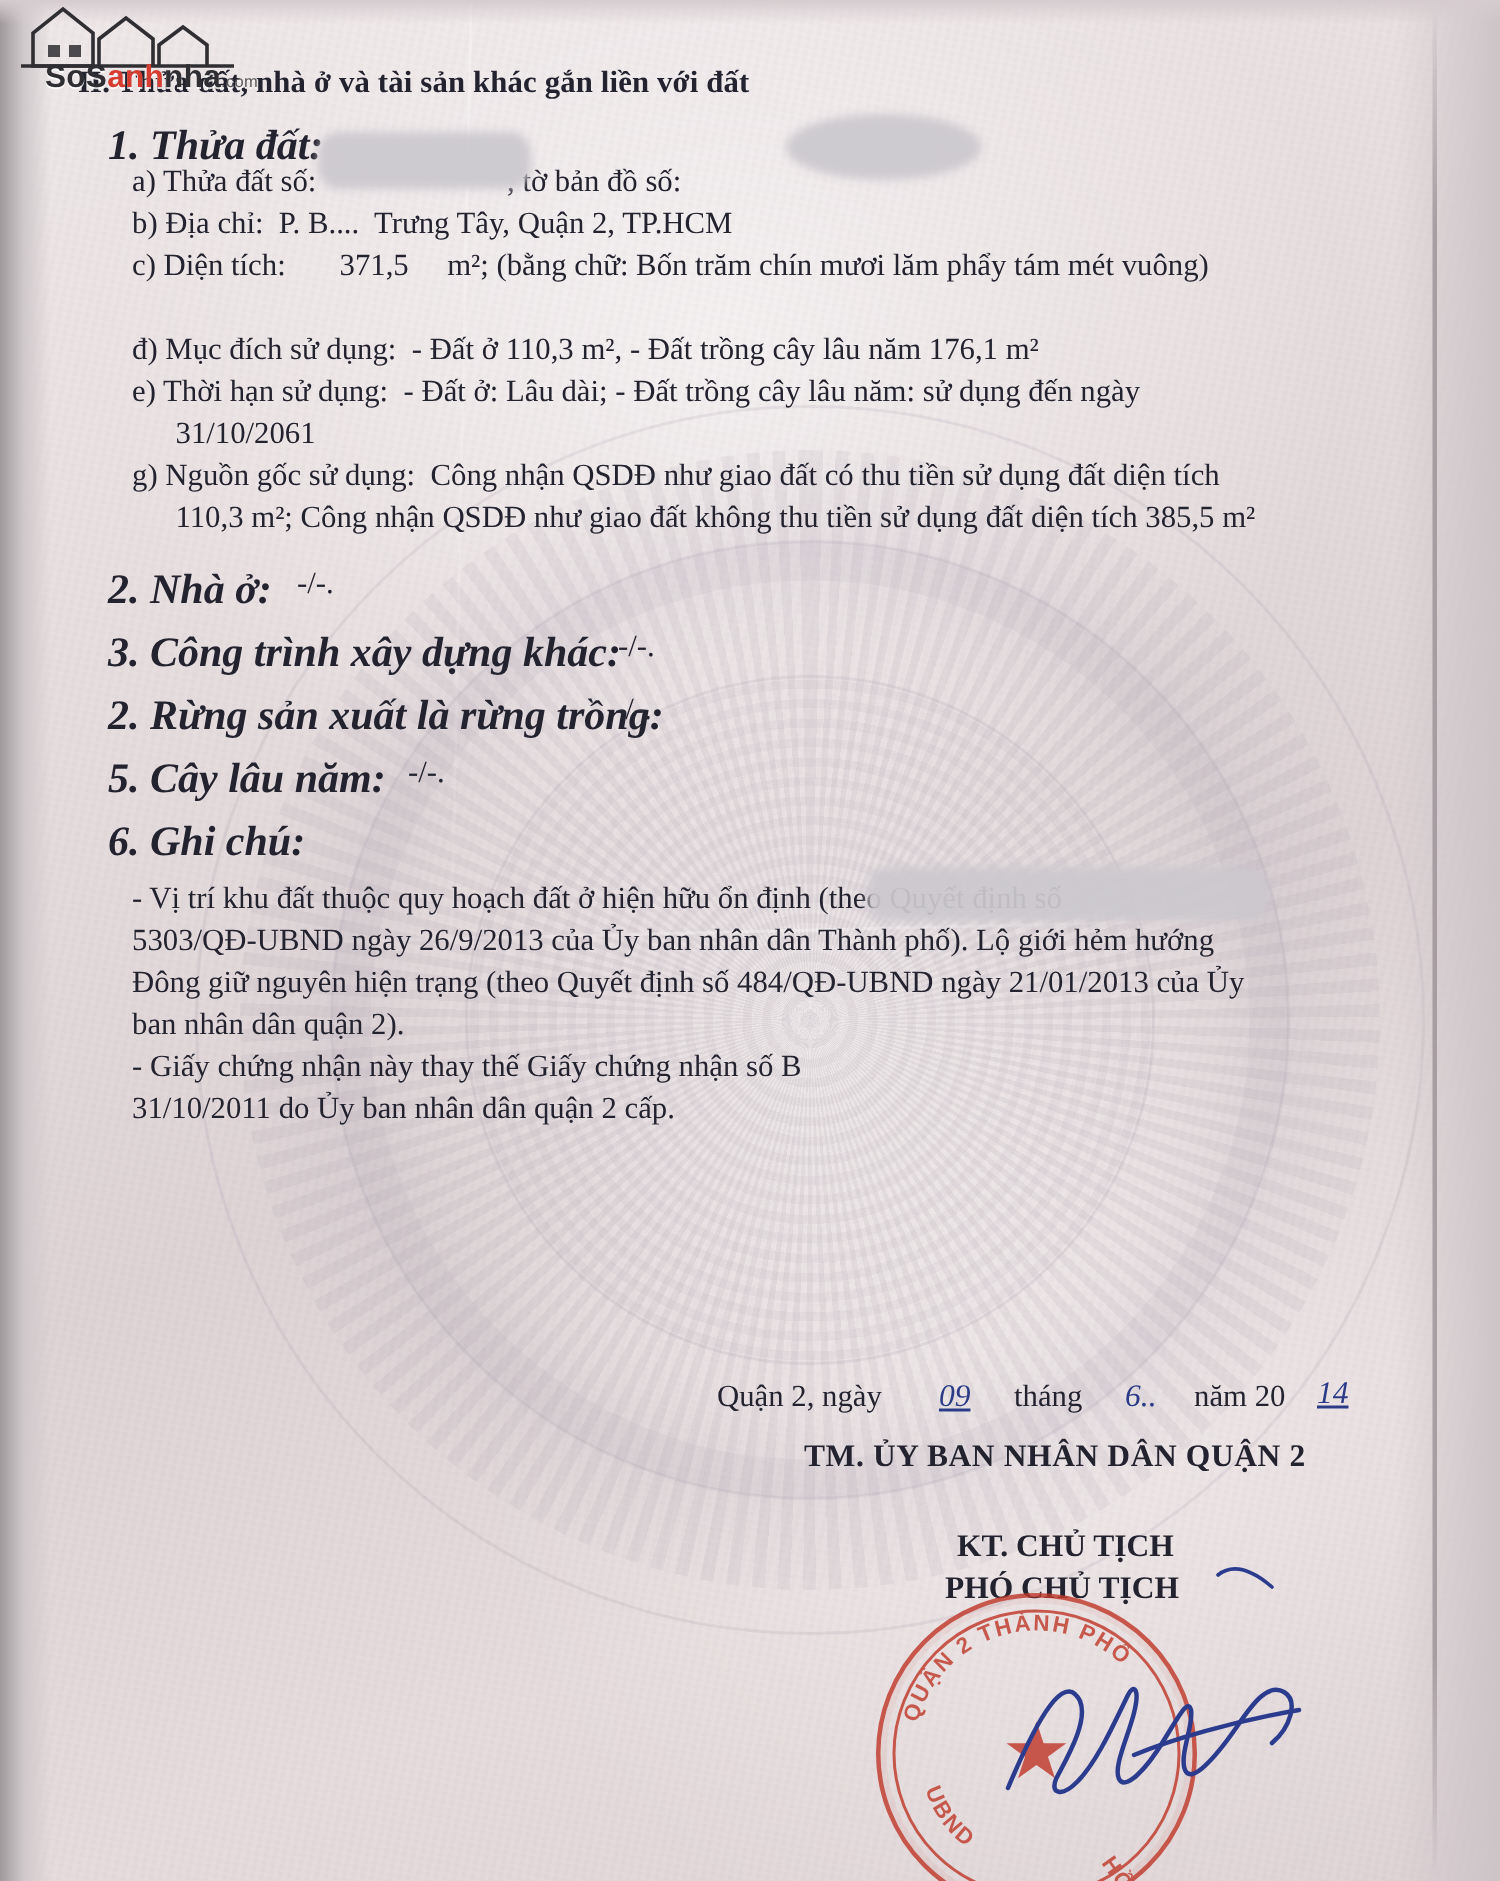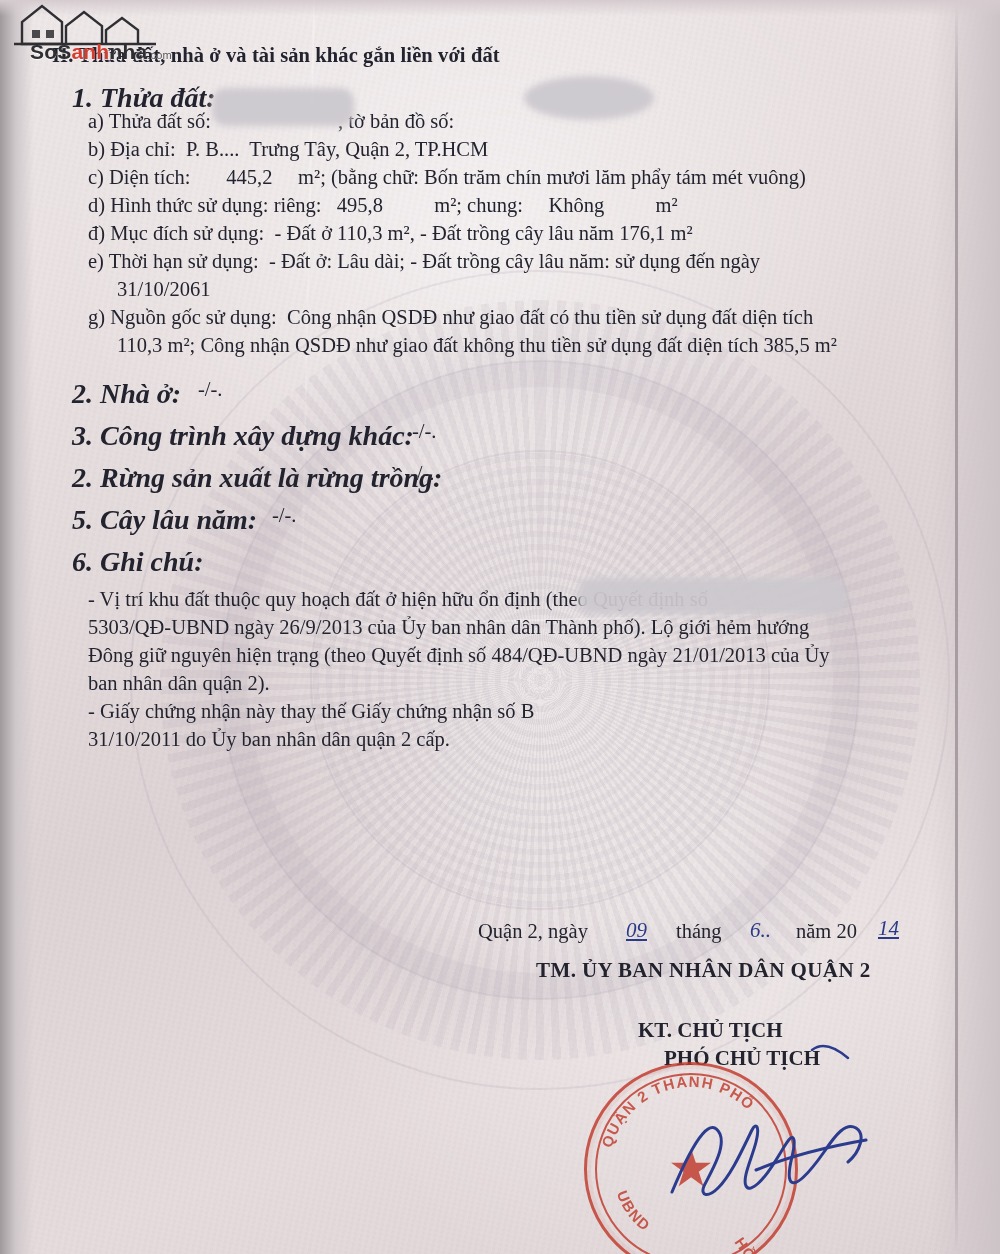--- a/index.html
+++ b/index.html
@@ -286,22 +286,21 @@
   <div class="doc">
 
     <div class="line hdr" style="left:52px; top:44px;">II. Thửa đất, nhà ở và tài sản khác gắn liền với đất</div>
 
     <div class="line it" style="left:72px; top:82px;">1. Thửa đất:</div>
 
     <div class="line t" style="left:88px; top:110px;">a) Thửa đất số:</div>
     <div class="line t" style="left:338px; top:110px;">, tờ bản đồ số:</div>
 
     <div class="line t" style="left:88px; top:138px;">b) Địa chỉ:  P. B....  Trưng Tây, Quận 2, TP.HCM</div>
-    <div class="line t" style="left:88px; top:166px;">c) Diện tích:       445,2     m²; (bằng chữ: Bốn trăm chín mươi lăm phẩy tám mét vuông)</div>
-    <div class="line t" style="left:88px; top:194px;">d) Hình thức sử dụng: riêng:   495,8          m²; chung:     Không          m²</div>
+    <div class="line t" style="left:88px; top:166px;">c) Diện tích:       371,5     m²; (bằng chữ: Bốn trăm chín mươi lăm phẩy tám mét vuông)</div>
     <div class="line t" style="left:88px; top:222px;">đ) Mục đích sử dụng:  - Đất ở 110,3 m², - Đất trồng cây lâu năm 176,1 m²</div>
     <div class="line t" style="left:88px; top:250px;">e) Thời hạn sử dụng:  - Đất ở: Lâu dài; - Đất trồng cây lâu năm: sử dụng đến ngày</div>
     <div class="line t" style="left:117px; top:278px;">31/10/2061</div>
     <div class="line t" style="left:88px; top:306px;">g) Nguồn gốc sử dụng:  Công nhận QSDĐ như giao đất có thu tiền sử dụng đất diện tích</div>
     <div class="line t" style="left:117px; top:334px;">110,3 m²; Công nhận QSDĐ như giao đất không thu tiền sử dụng đất diện tích 385,5 m²</div>
 
     <div class="line it" style="left:72px; top:378px;">2. Nhà ở:</div>
     <div class="line t" style="left:198px; top:378px;">-/-.</div>
 
     <div class="line it" style="left:72px; top:420px;">3. Công trình xây dựng khác:</div>
@@ -332,21 +331,21 @@
     <div style="position:relative; height:34px;">
       <span class="line t" style="left:0; top:0;">Quận 2, ngày</span>
       <span class="line hand" style="left:148px; top:-2px; text-decoration:underline;">09</span>
       <span class="line t" style="left:198px; top:0;">tháng</span>
       <span class="line hand" style="left:272px; top:-2px;">6..</span>
       <span class="line t" style="left:318px; top:0;">năm 20</span>
       <span class="line hand" style="left:400px; top:-4px; text-decoration:underline;">14</span>
     </div>
     <div class="line bd t" style="left:58px; top:38px; font-size:21px; letter-spacing:.4px;">TM. ỦY BAN NHÂN DÂN QUẬN 2</div>
     <div class="line bd t" style="left:160px; top:98px; font-size:21px;">KT. CHỦ TỊCH</div>
-    <div class="line bd t" style="left:152px; top:126px; font-size:21px;margin-left:34px;">PHÓ CHỦ TỊCH</div>
+    <div class="line bd t" style="left:152px; top:126px; font-size:21px;">PHÓ CHỦ TỊCH</div>
   </div>
 
   <div class="stamp">
     <div class="ring"></div>
     <div class="ring2"></div>
     <svg width="214" height="214" viewBox="0 0 214 214">
       <defs>
         <path id="topArc" d="M 25 107 A 82 82 0 0 1 189 107"></path>
         <path id="botArc" d="M 29 107 A 78 78 0 0 0 185 107"></path>
       </defs>

